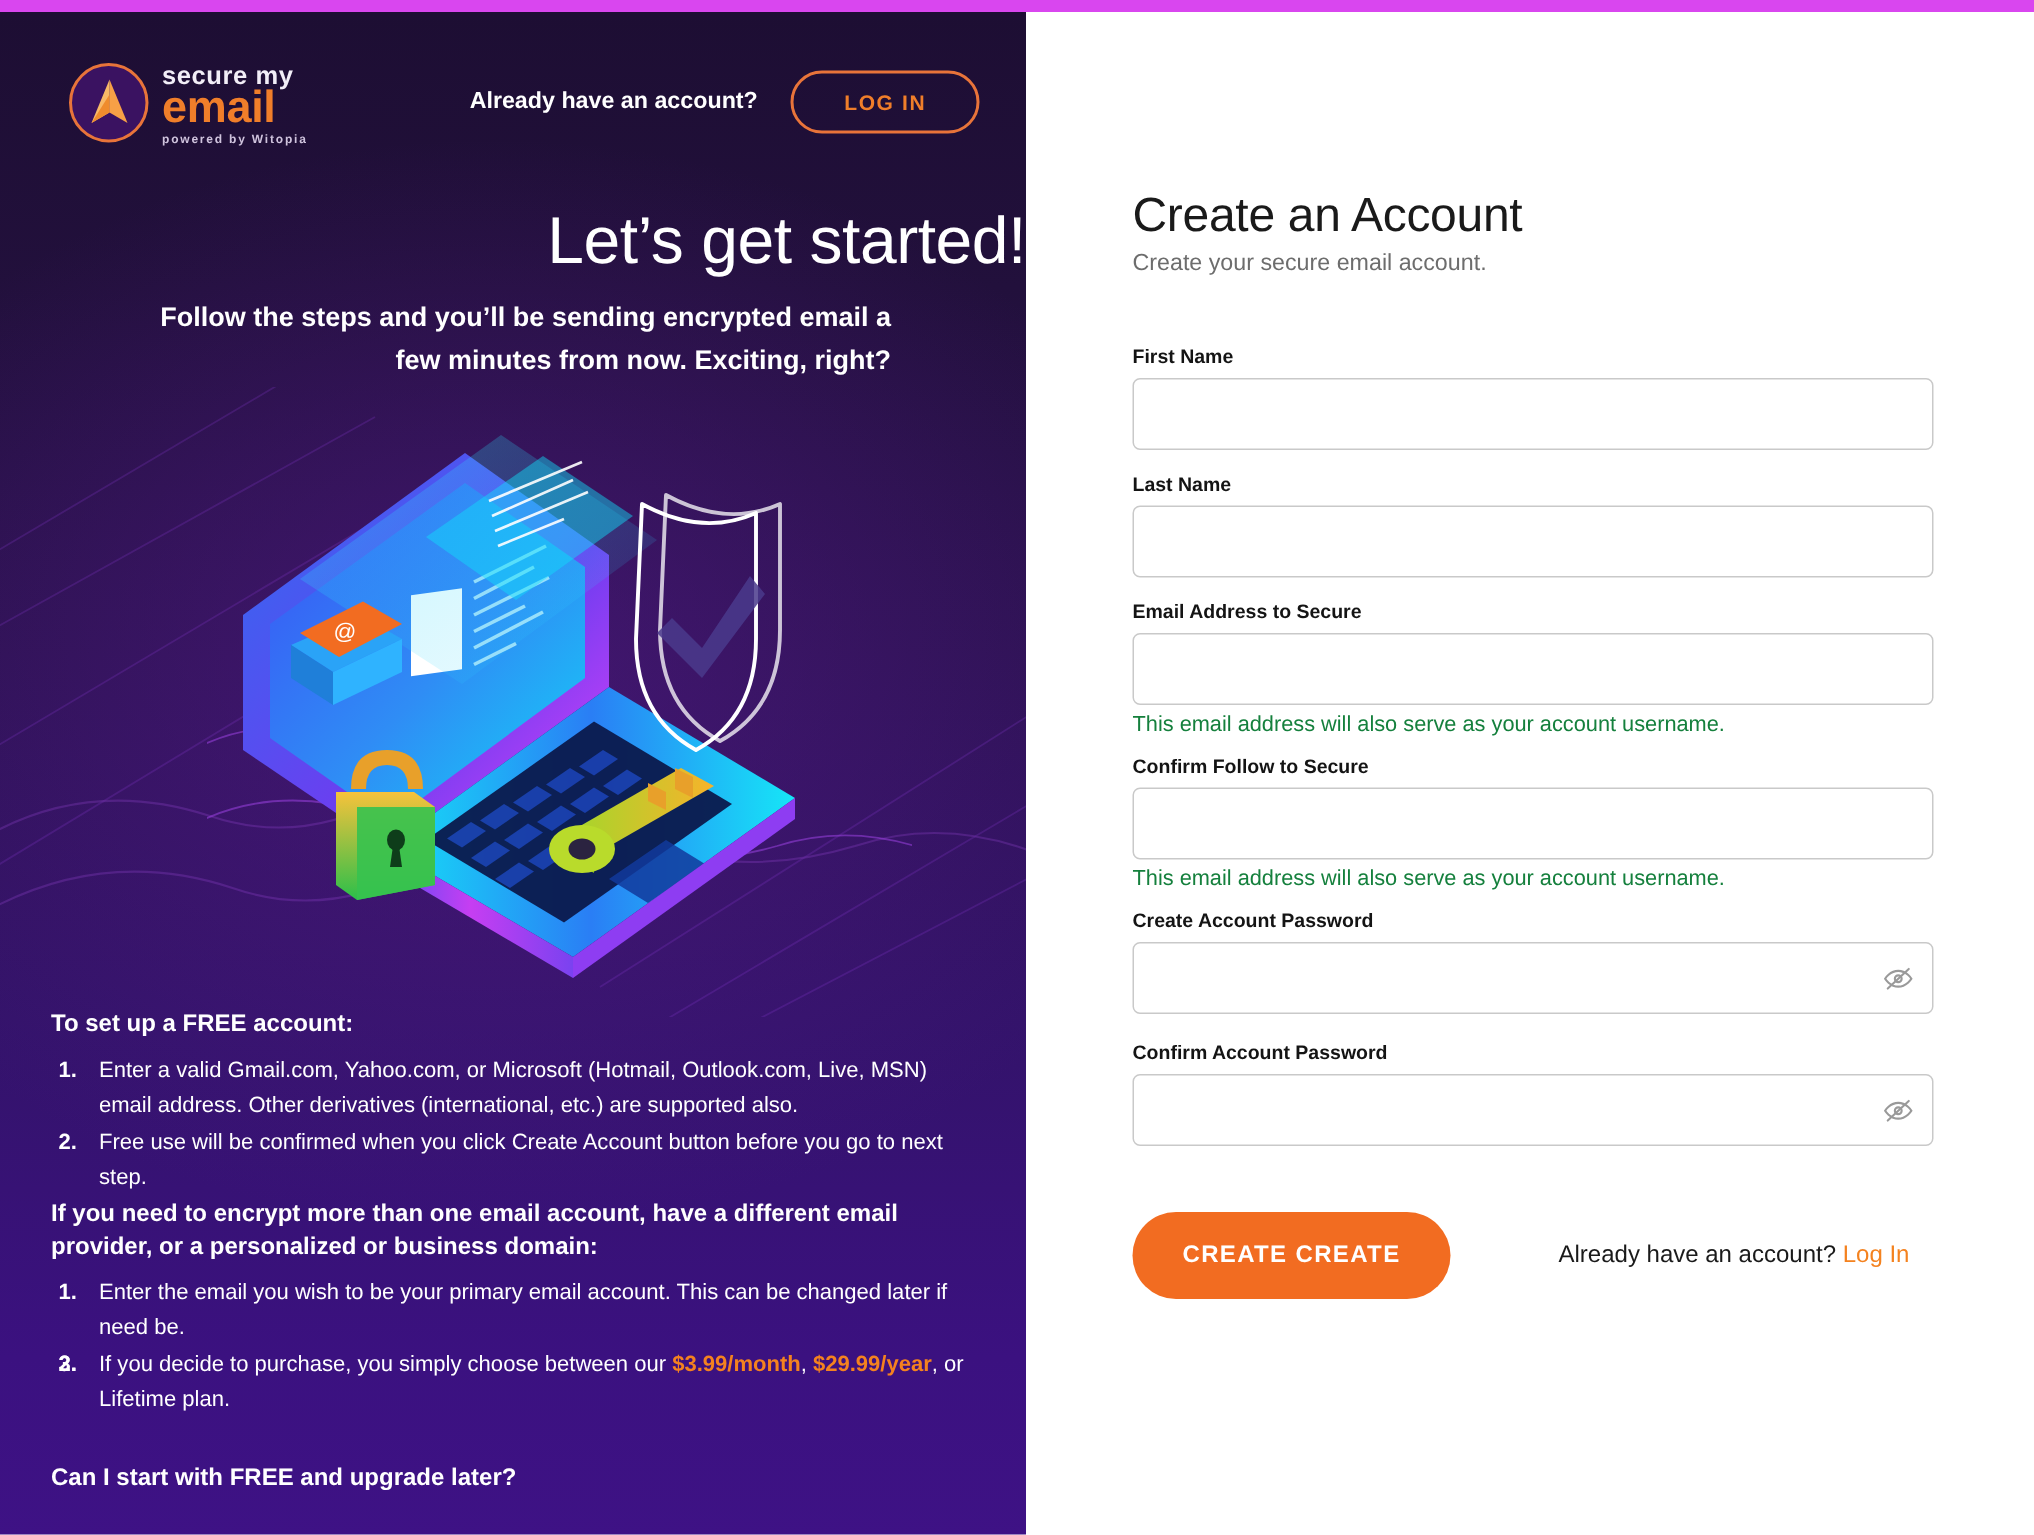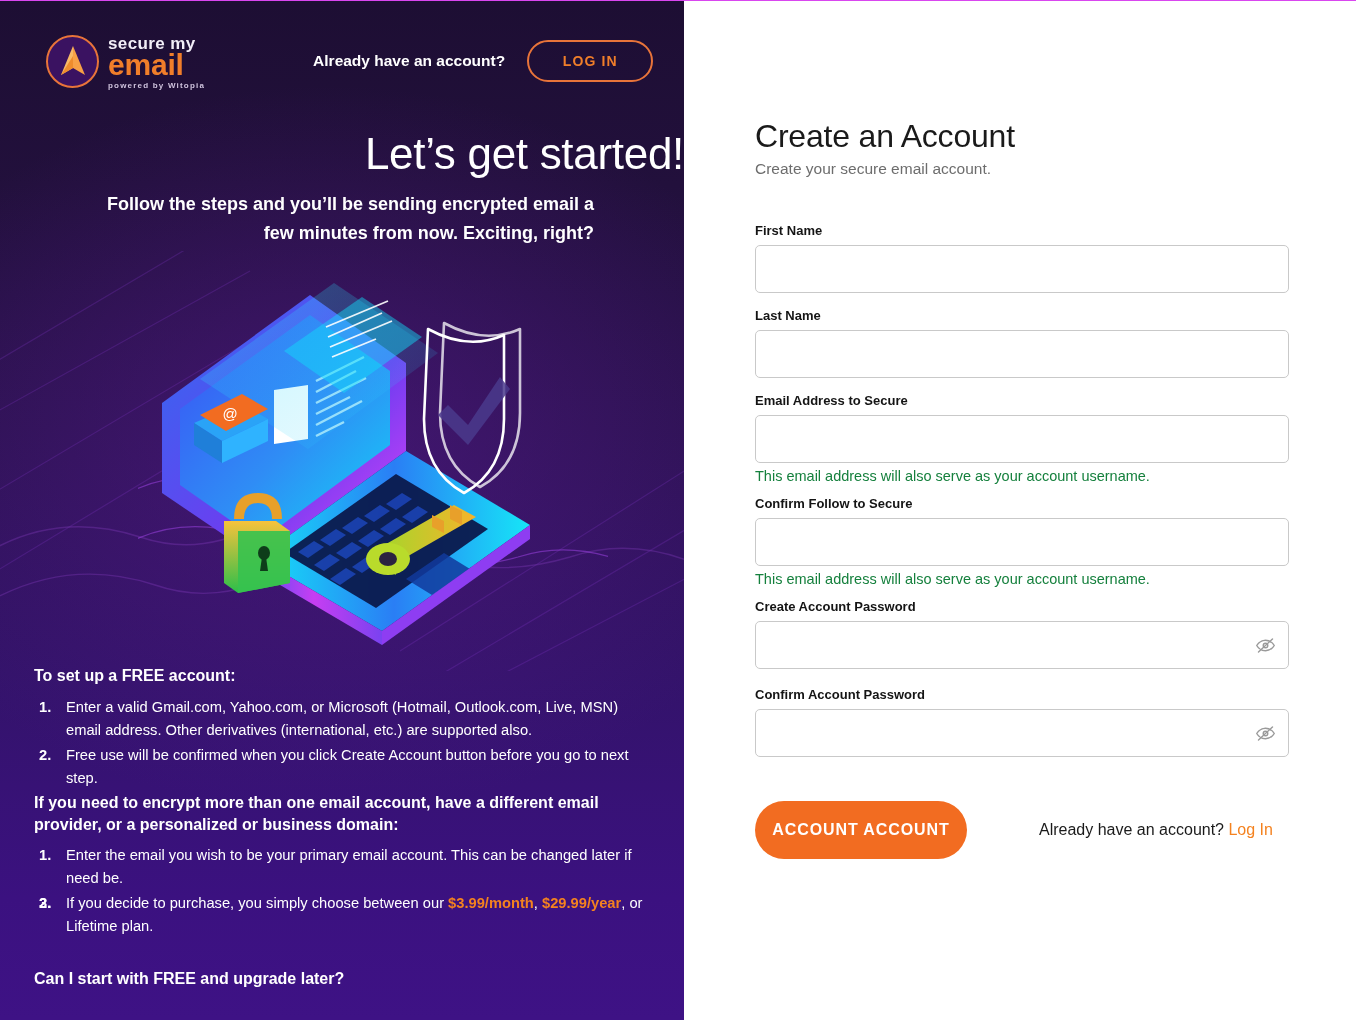--- a/index.html
+++ b/index.html
@@ -10,21 +10,21 @@
     overflow: hidden;
     background: #ffffff;
     font-family: "Liberation Sans", sans-serif;
   }
 
   .screen {
     position: relative;
     width: 1356px;
     height: 881px;
     display: flex;
-    border-top: 1px solid #d946ef;
+    border-top: 8px solid #d946ef;
     background: #ffffff;
   }
 
   
   .left-panel {
     position: relative;
     width: 684px;
     height: 1019px;
     flex: 0 0 684px;
     background:
@@ -557,17 +557,17 @@
               <path d="M2 12s3.6-6 10-6 10 6 10 6-3.6 6-10 6S2 12 2 12z"></path>
               <circle cx="12" cy="12" r="2.6"></circle>
               <path d="M4 19.5L20 4.5"></path>
             </svg>
           </button>
         </div>
       </div>
     </div>
 
     <div class="cta-row">
-      <button class="create-btn">ACCOUNT ACCOUNT</button>
+      <button class="create-btn">CREATE CREATE</button>
       <span class="cta-aside"><span>Already have an account?</span> <a>Log In</a></span>
     </div>
   </section>
 </div>
 
 </body></html>

